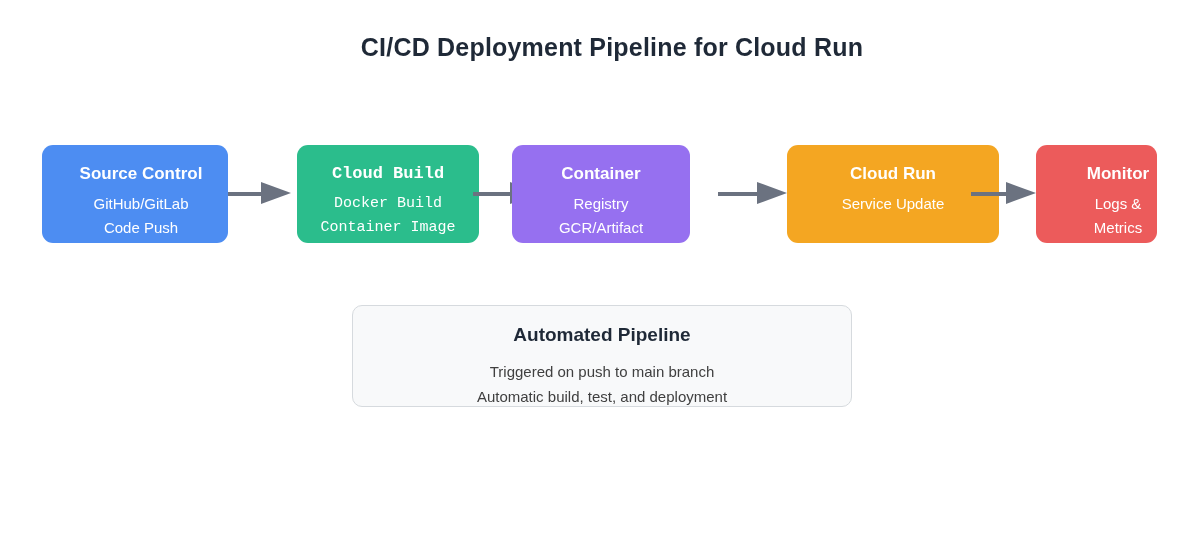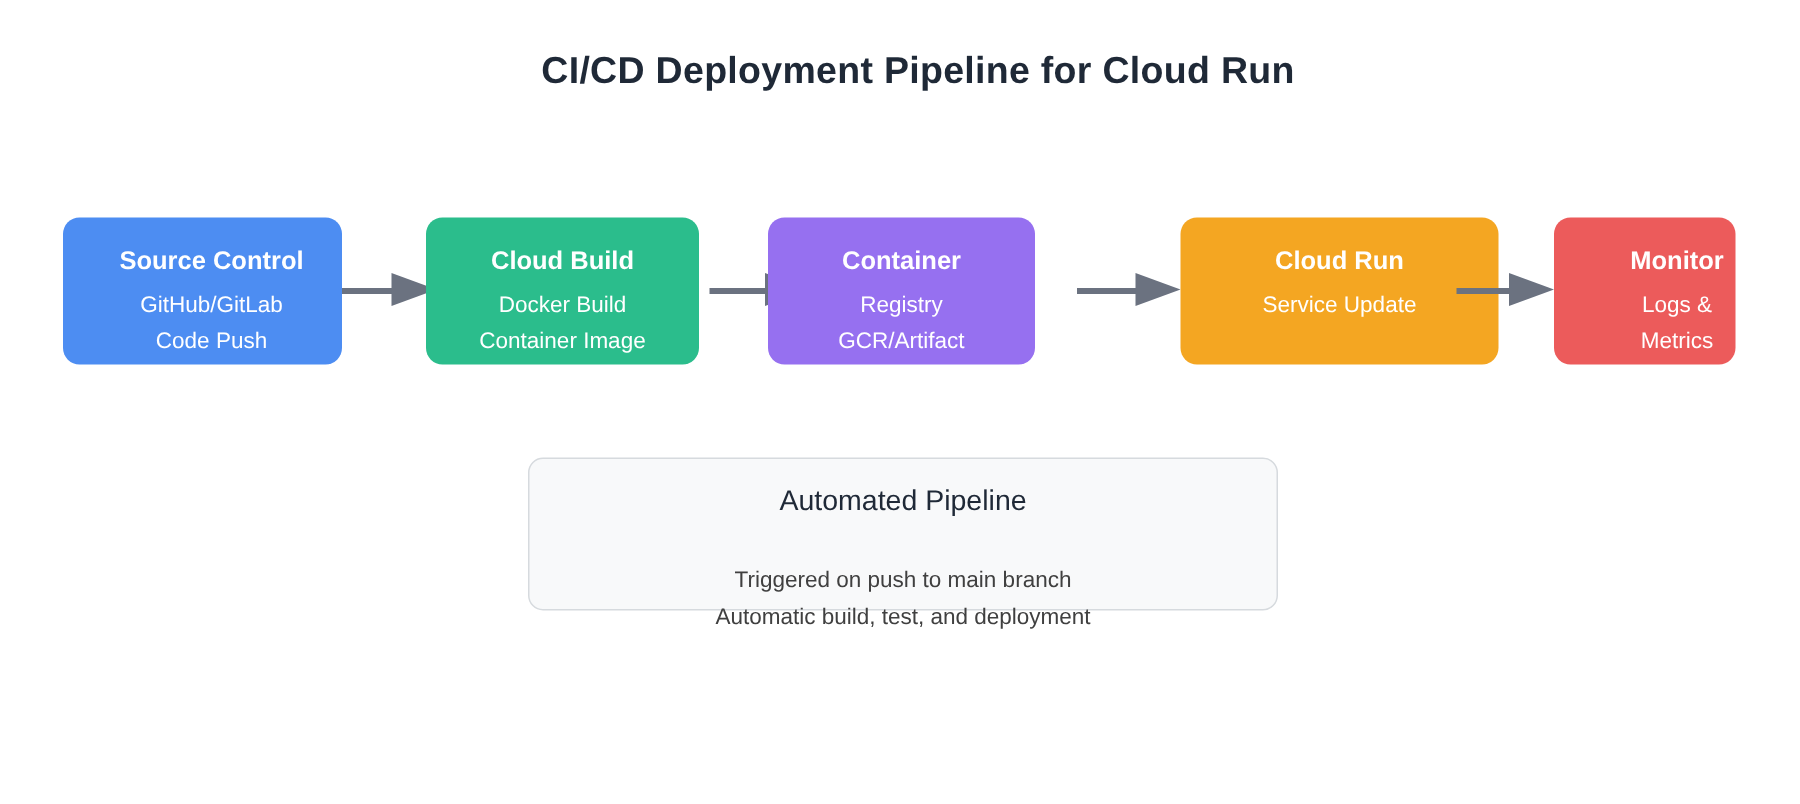--- a/index.html
+++ b/index.html
@@ -76,34 +76,34 @@
     width: 500px;
     height: 102px;
     box-sizing: border-box;
     background: #f8f9fa;
     border: 1px solid #d6dade;
     border-radius: 10px;
     text-align: center;
   }
   .info-title {
     font-size: 19px;
-    font-weight: normal;
+    font-weight: bold;
     color: #1f2937;
     margin-top: 17px;
-    margin-bottom: 27px;
+    margin-bottom: 12px;
     line-height: 24px;
   }
   .info-line {
     font-size: 15px;
     color: #404040;
     line-height: 25px;
   }
   
   .node-1 { left: 42px;   width: 186px; padding-left: 12px; }
-  .node-2 { left: 284px;  width: 182px; }
+  .node-2 { left: 297px;  width: 182px; font-family: Liberation Mono, monospace; }
   .node-3 { left: 512px;  width: 178px; }
   .node-4 { left: 787px;  width: 212px; }
   .node-5 { left: 1036px; width: 121px; padding-left: 43px; }
   .arrow-1 { left: 228px; width: 63px; }
   .arrow-2 { left: 473px; width: 67px; }
   .arrow-3 { left: 718px; width: 69px; }
   .arrow-4 { left: 971px; width: 65px; }
 </style>
 </head>
 <body>

